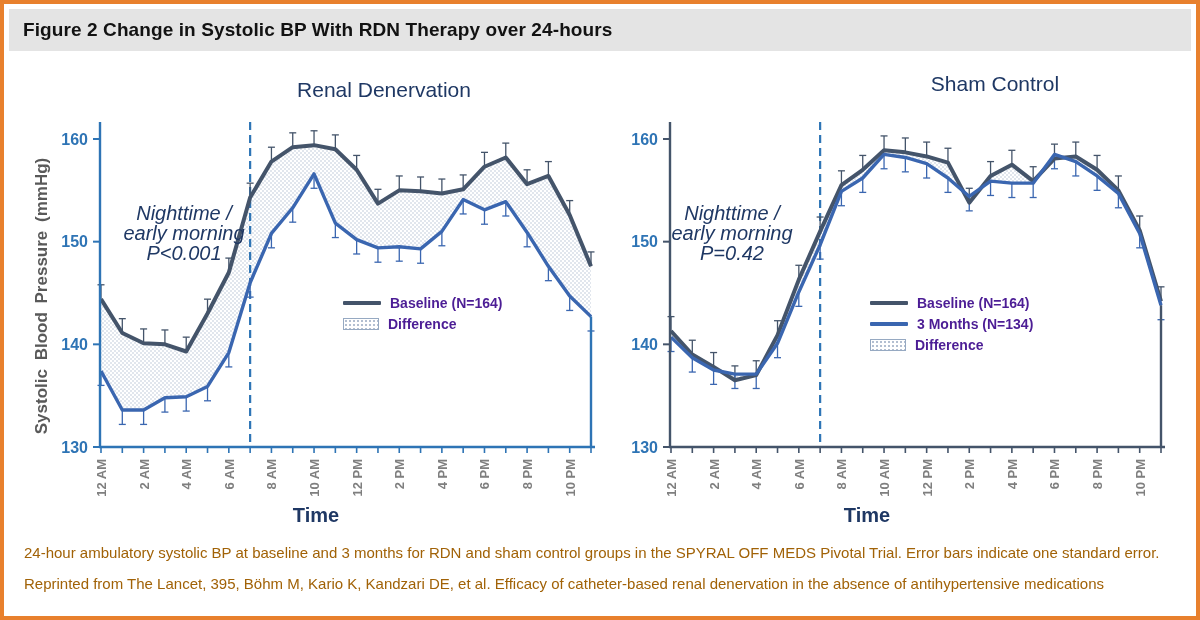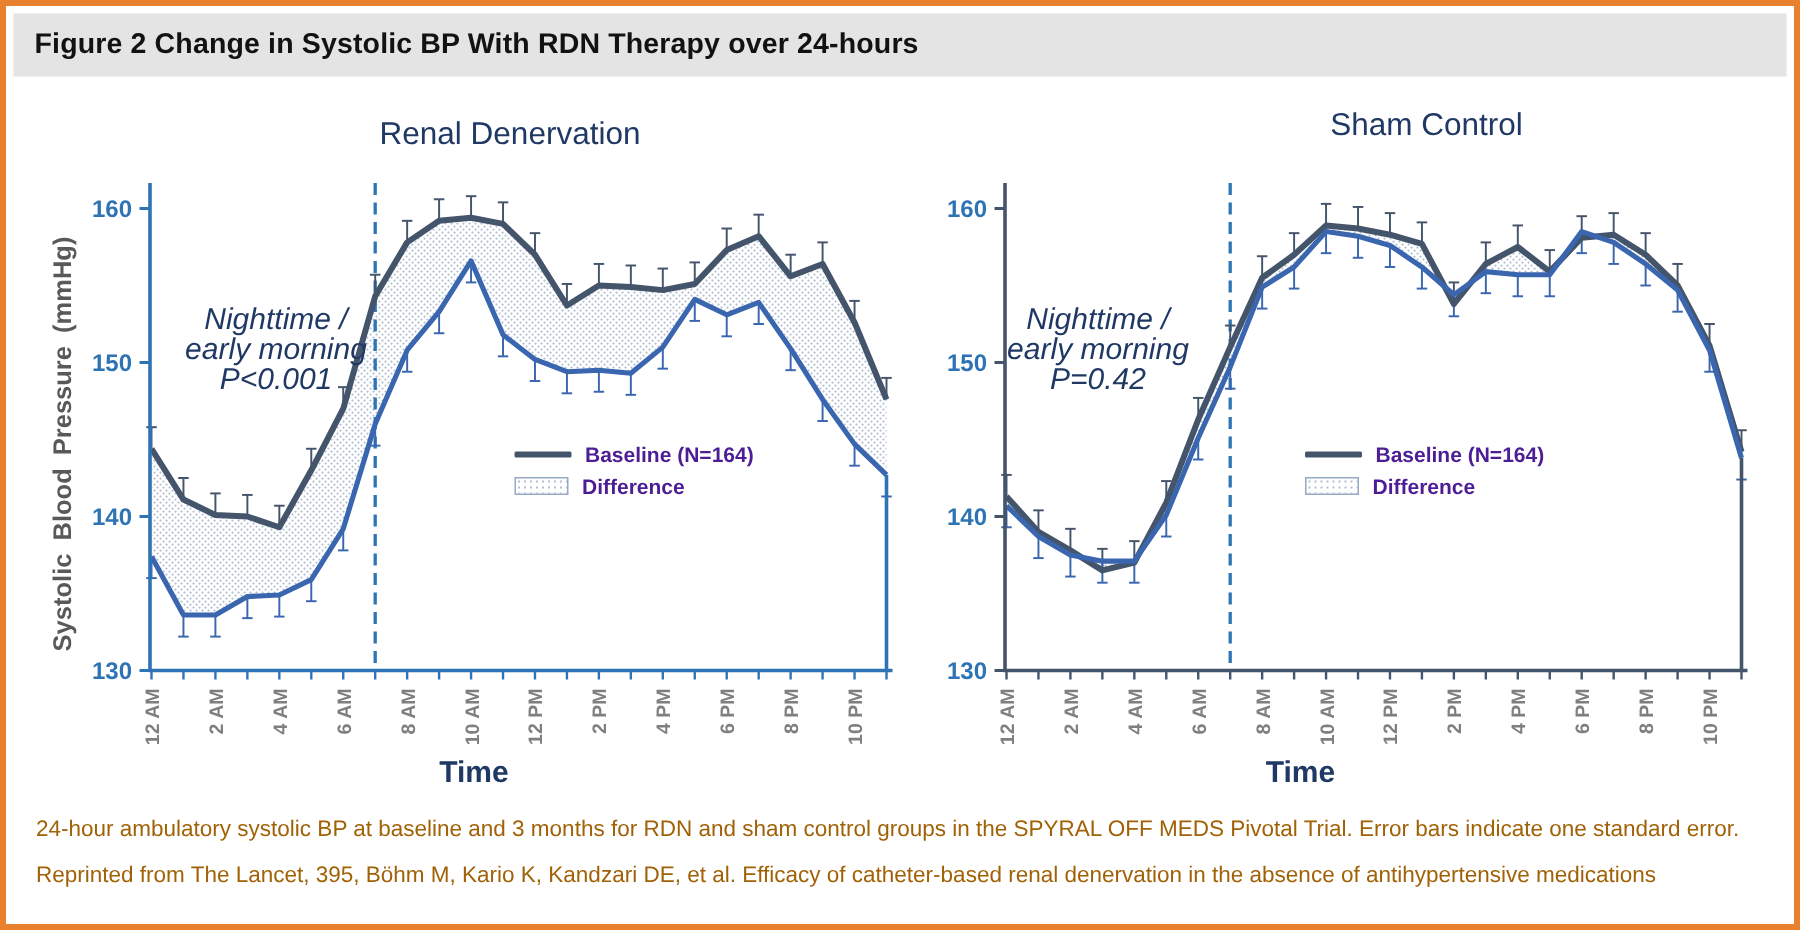--- a/index.html
+++ b/index.html
@@ -1,21 +1,21 @@
 <!DOCTYPE html>
 <html><head>
 <meta charset="utf-8">
 <style>
   html,body{margin:0;padding:0;background:#fff;}
   body{width:1200px;height:620px;position:relative;font-family:"Liberation Sans",sans-serif;}
   .frame{position:absolute;inset:0;border:4px solid #f9a8d4;background:#fff;box-sizing:border-box;}
   .title-bar{position:absolute;left:5px;top:5px;right:5px;height:42px;background:#E4E4E4;display:flex;align-items:center;padding-left:14px;box-sizing:border-box;}
   .title-bar span{font-size:19px;font-weight:bold;color:#121212;letter-spacing:0.1px;}
   #plot{position:absolute;left:0;top:0;}
-  .chart-title{position:absolute;transform:translateX(-50%);white-space:nowrap;font-size:21px;color:#1F3864;}
+  .chart-title{position:absolute;transform:translateX(-50%);white-space:nowrap;font-size:21px;color:#1F3864;margin-left:44px;}
   .y-axis-title{position:absolute;left:38px;top:292px;transform:translate(-50%,-50%) rotate(-90deg);white-space:nowrap;font-size:17px;font-weight:bold;color:#595959;word-spacing:4px;}
   .annotation{position:absolute;transform:translateX(-50%);text-align:center;font-style:italic;font-weight:normal;font-size:20px;line-height:20px;color:#1F3864;white-space:nowrap;}
   .legend{position:absolute;}
   .legend-row{display:flex;align-items:center;height:21px;}
   .line-swatch{width:38px;height:4px;border-radius:1px;background:#44546A;flex:0 0 auto;}
   .diff-swatch{width:36px;height:12px;box-sizing:border-box;border:1px solid #96A9C2;background-color:#fff;background-image:radial-gradient(circle,#B3BFD1 0.8px,transparent 0.95px);background-size:4px 4px;flex:0 0 auto;}
   .legend-label{margin-left:9px;font-size:14px;font-weight:bold;color:#4c1d95;white-space:nowrap;}
   .time-label{position:absolute;transform:translateX(-50%);font-size:20px;font-weight:bold;color:#1F3864;}
   .caption{position:absolute;left:20px;right:16px;font-size:15px;color:#a16207;}
 </style>
@@ -365,20 +365,24 @@
       <span class="legend-label">Difference</span>
     </div>
   </div>
 
   <div class="legend" style="left:866px;top:288px">
     <div class="legend-row">
       <span class="line-swatch" style="background: rgb(68, 84, 106);"></span>
       <span class="legend-label">Baseline (N=164)</span>
     </div>
     <div class="legend-row">
+      <span class="line-swatch" style="background: rgb(58, 102, 176);"></span>
+      <span class="legend-label">3 Months (N=134)</span>
+    </div>
+    <div class="legend-row">
       <span class="diff-swatch"></span>
       <span class="legend-label">Difference</span>
     </div>
   </div>
 
   <div class="time-label" style="left:312px;top:500px">Time</div>
   <div class="time-label" style="left:863px;top:500px">Time</div>
 
   <div class="caption" style="top:540px">24-hour ambulatory systolic BP at baseline and 3 months for RDN and sham control groups in the SPYRAL OFF MEDS Pivotal Trial. Error bars indicate one standard error.</div>
   <div class="caption" style="top:571px">Reprinted from The Lancet, 395, Böhm M, Kario K, Kandzari DE, et al. Efficacy of catheter-based renal denervation in the absence of antihypertensive medications</div>

